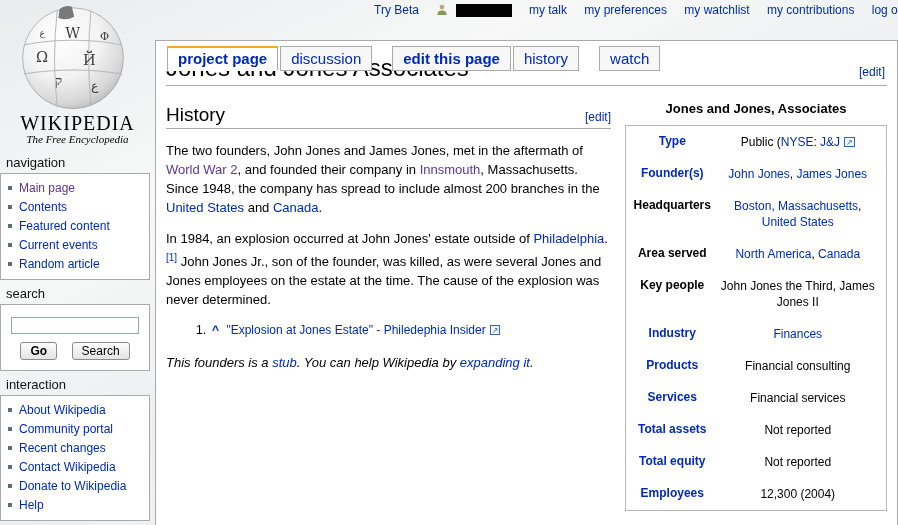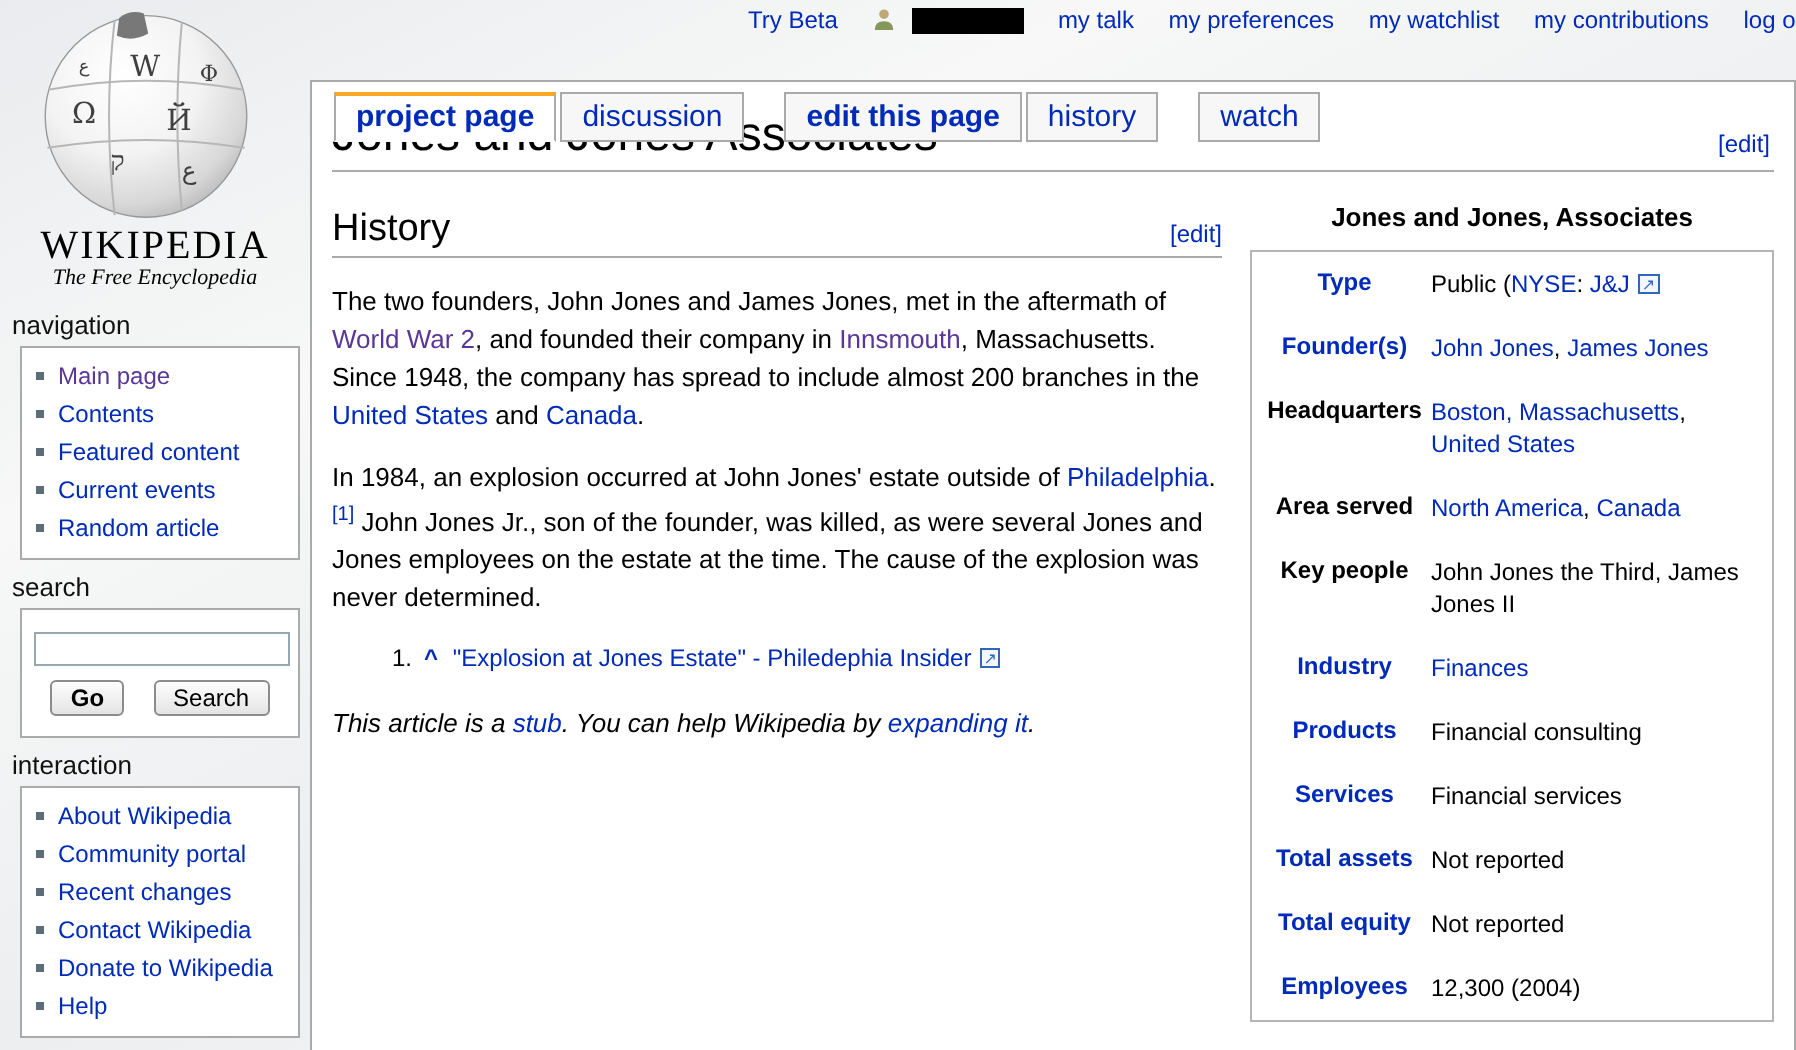--- a/index.html
+++ b/index.html
@@ -12,21 +12,21 @@
   a { color:#002bb8; text-decoration:none; cursor:pointer; }
   .visited { color:#5a3696; }
 
   
   #sidebar { position:absolute; left:0; top:0; width:155px; }
   .logo { height:150px; position:relative; text-align:center; cursor:pointer; }
   .logo svg.globe { position:absolute; left:14px; top:0; }
   .wordmark { position:absolute; left:0; right:0; top:112px; font-family:"Liberation Serif", serif; font-size:20px; letter-spacing:1px; color:#000; }
   .tagline  { position:absolute; left:0; right:0; top:133px; font-family:"Liberation Serif", serif; font-style:italic; font-size:11px; color:#000; }
   .portlet h5 { margin:5px 0 3px 6px; font-size:13px; font-weight:normal; color:#111; }
-  .pBody { background:#fff; border:1px solid #aaa; margin:0 5px 6px 10px; padding:3px 0; }
+  .pBody { background:#fff; border:1px solid #aaa; margin:0 5px 6px 0; padding:3px 0; }
   .pBody ul { list-style:none; margin:0; padding:2px 4px 2px 7px; }
   .pBody li { font-size:12px; line-height:19px; white-space:nowrap; }
   .pBody li::before { content:""; display:inline-block; width:4px; height:4px; background:#5d6d77; margin-right:7px; vertical-align:2px; }
   .search-body { padding:10px 6px; text-align:center; }
   .search-body input { width:128px; height:17px; border:1px solid #95a6b5; font-size:12px; padding:0 2px; }
   .search-btns { margin-top:7px; }
   .search-btns button { font-family:inherit; font-size:12px; padding:1px 9px; margin:0 5px;
     background:linear-gradient(#fdfdfd,#e4e4e4); border:1px solid #8c8c8c; border-radius:3px; cursor:pointer; }
   .search-btns .go { font-weight:bold; }
 
@@ -77,21 +77,21 @@
   .ref-caret { margin-right:4px; font-weight:bold; }
 
   .stub { font-style:italic; margin:16px 0; font-size:13px; }
 
   
   .infobox { float:right; width:262px; margin:8px 0 10px 14px; font-size:12px; }
   .ib-caption { text-align:center; font-weight:bold; font-size:13px; padding:7px 0 9px; }
   .infobox table { width:100%; border:1px solid #b5b5b5; border-collapse:collapse; background:#fff; }
   .infobox th { width:88px; text-align:center; vertical-align:top; padding:8px 2px 8px 7px; font-size:12px; color:#000; }
   .infobox th.lbl-link { color:#002bb8; }
-  .infobox td { padding:8px 6px 8px 2px; line-height:16px; vertical-align:top; }
+  .infobox td { padding:8px 6px 8px 2px; line-height:16px; vertical-align:top;text-align:center; }
 </style>
 </head>
 <body>
 
 <div id="sidebar">
   <div class="logo">
     <svg class="globe" width="118" height="112" viewBox="0 0 100 100">
       <defs>
         <radialGradient id="gg" cx="38%" cy="30%" r="78%">
           <stop offset="0%" stop-color="#ffffff"></stop>
@@ -284,15 +284,15 @@
 
   <div class="reflist">
 
   <div class="ref-line">
       <span class="ref-num">1.</span><a class="ref-caret">^</a> <a class="ref-text seg-ext">"Explosion at Jones Estate" - Philedephia Insider</a>
     </div>
     </div>
 
   <p class="stub">
     
-  <span class="seg">This article is a </span><span class="seg seg-link">stub</span><span class="seg">. You can help Wikipedia by </span><span class="seg seg-link">expanding it</span><span class="seg">.</span></p>
+  <span class="seg">This founders is a </span><span class="seg seg-link">stub</span><span class="seg">. You can help Wikipedia by </span><span class="seg seg-link">expanding it</span><span class="seg">.</span></p>
 
 </div>
 
 </body></html>

